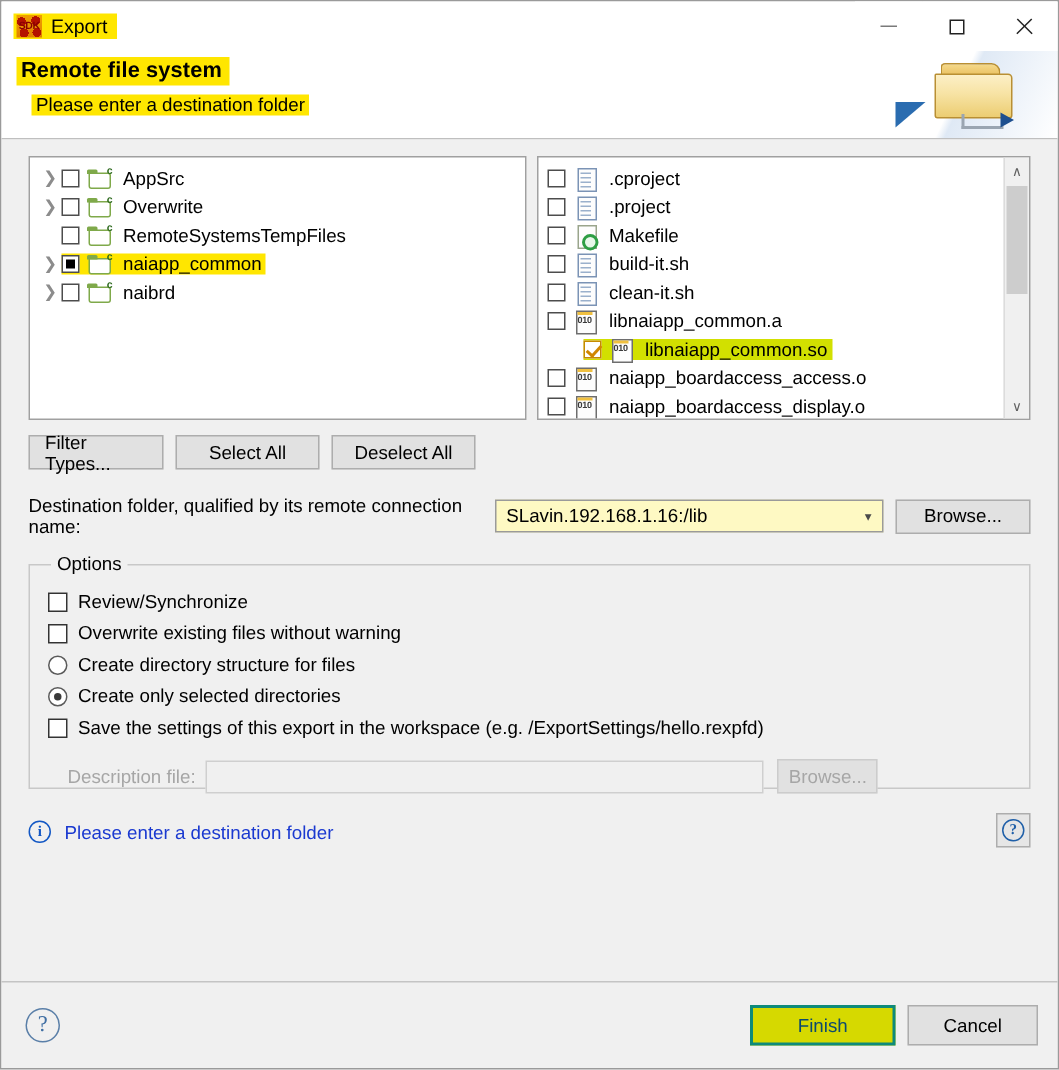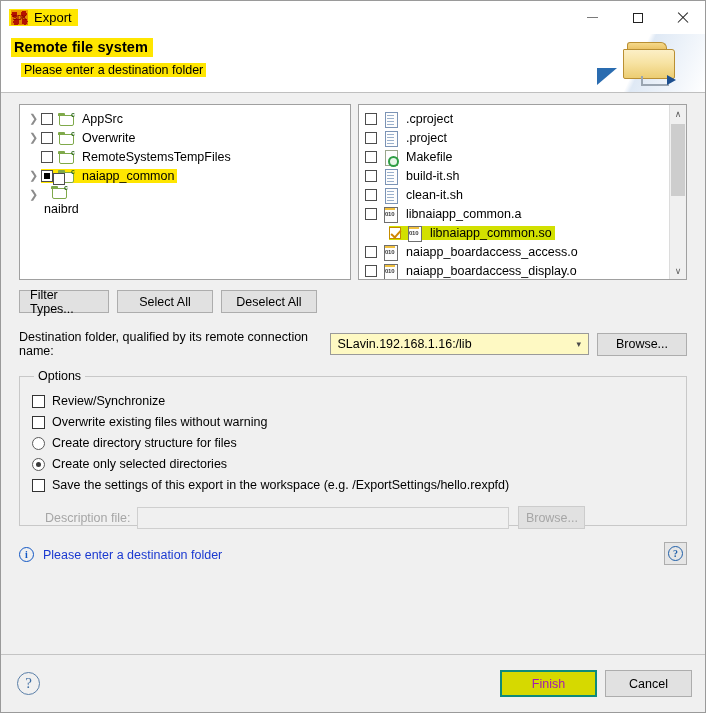--- a/index.html
+++ b/index.html
@@ -342,21 +342,21 @@
     font-size:15px;
     display:flex; align-items:center; justify-content:center;
     font-family:"Liberation Serif", serif;
   }
   #footer-btns { margin-left:auto; display:flex; gap:8px; }
   #finish-btn {
     width:97px; height:27px;
     background:#d6d900;
     border:2px solid #0e8a7a;
     display:flex; align-items:center; justify-content:center;
-    font-size:12.5px; color:#a21caf;
+    font-size:12.5px; color:#0c4a6e;
   }
   #cancel-btn {
     width:87px; height:27px;
     background:#e1e1e1; border:1px solid #adadad;
     display:flex; align-items:center; justify-content:center;
     font-size:12.5px; color:#000;
   }
 </style>
 </head>
 <body>
@@ -438,21 +438,21 @@
               <span style="display: inline-flex; align-items: center; background: rgb(255, 230, 0);">
                 <span class="cbx partial"></span>
                 <span class="ic ic-folder">
                   <i>c</i>
                 </span>
                 <span class="lbl">naiapp_common</span>
               </span>
             </div>
             <div class="row">
               <span class="twisty">❯</span>
-              <span style="display: inline-flex; align-items: center; flex-direction: column;">
+              <span style="display: inline-flex; align-items: center;">
                 <span class="cbx"></span>
                 <span class="ic ic-folder">
                   <i>c</i>
                 </span>
                 <span class="lbl">naibrd</span>
               </span>
             </div>
           </div>
       </div>
 

